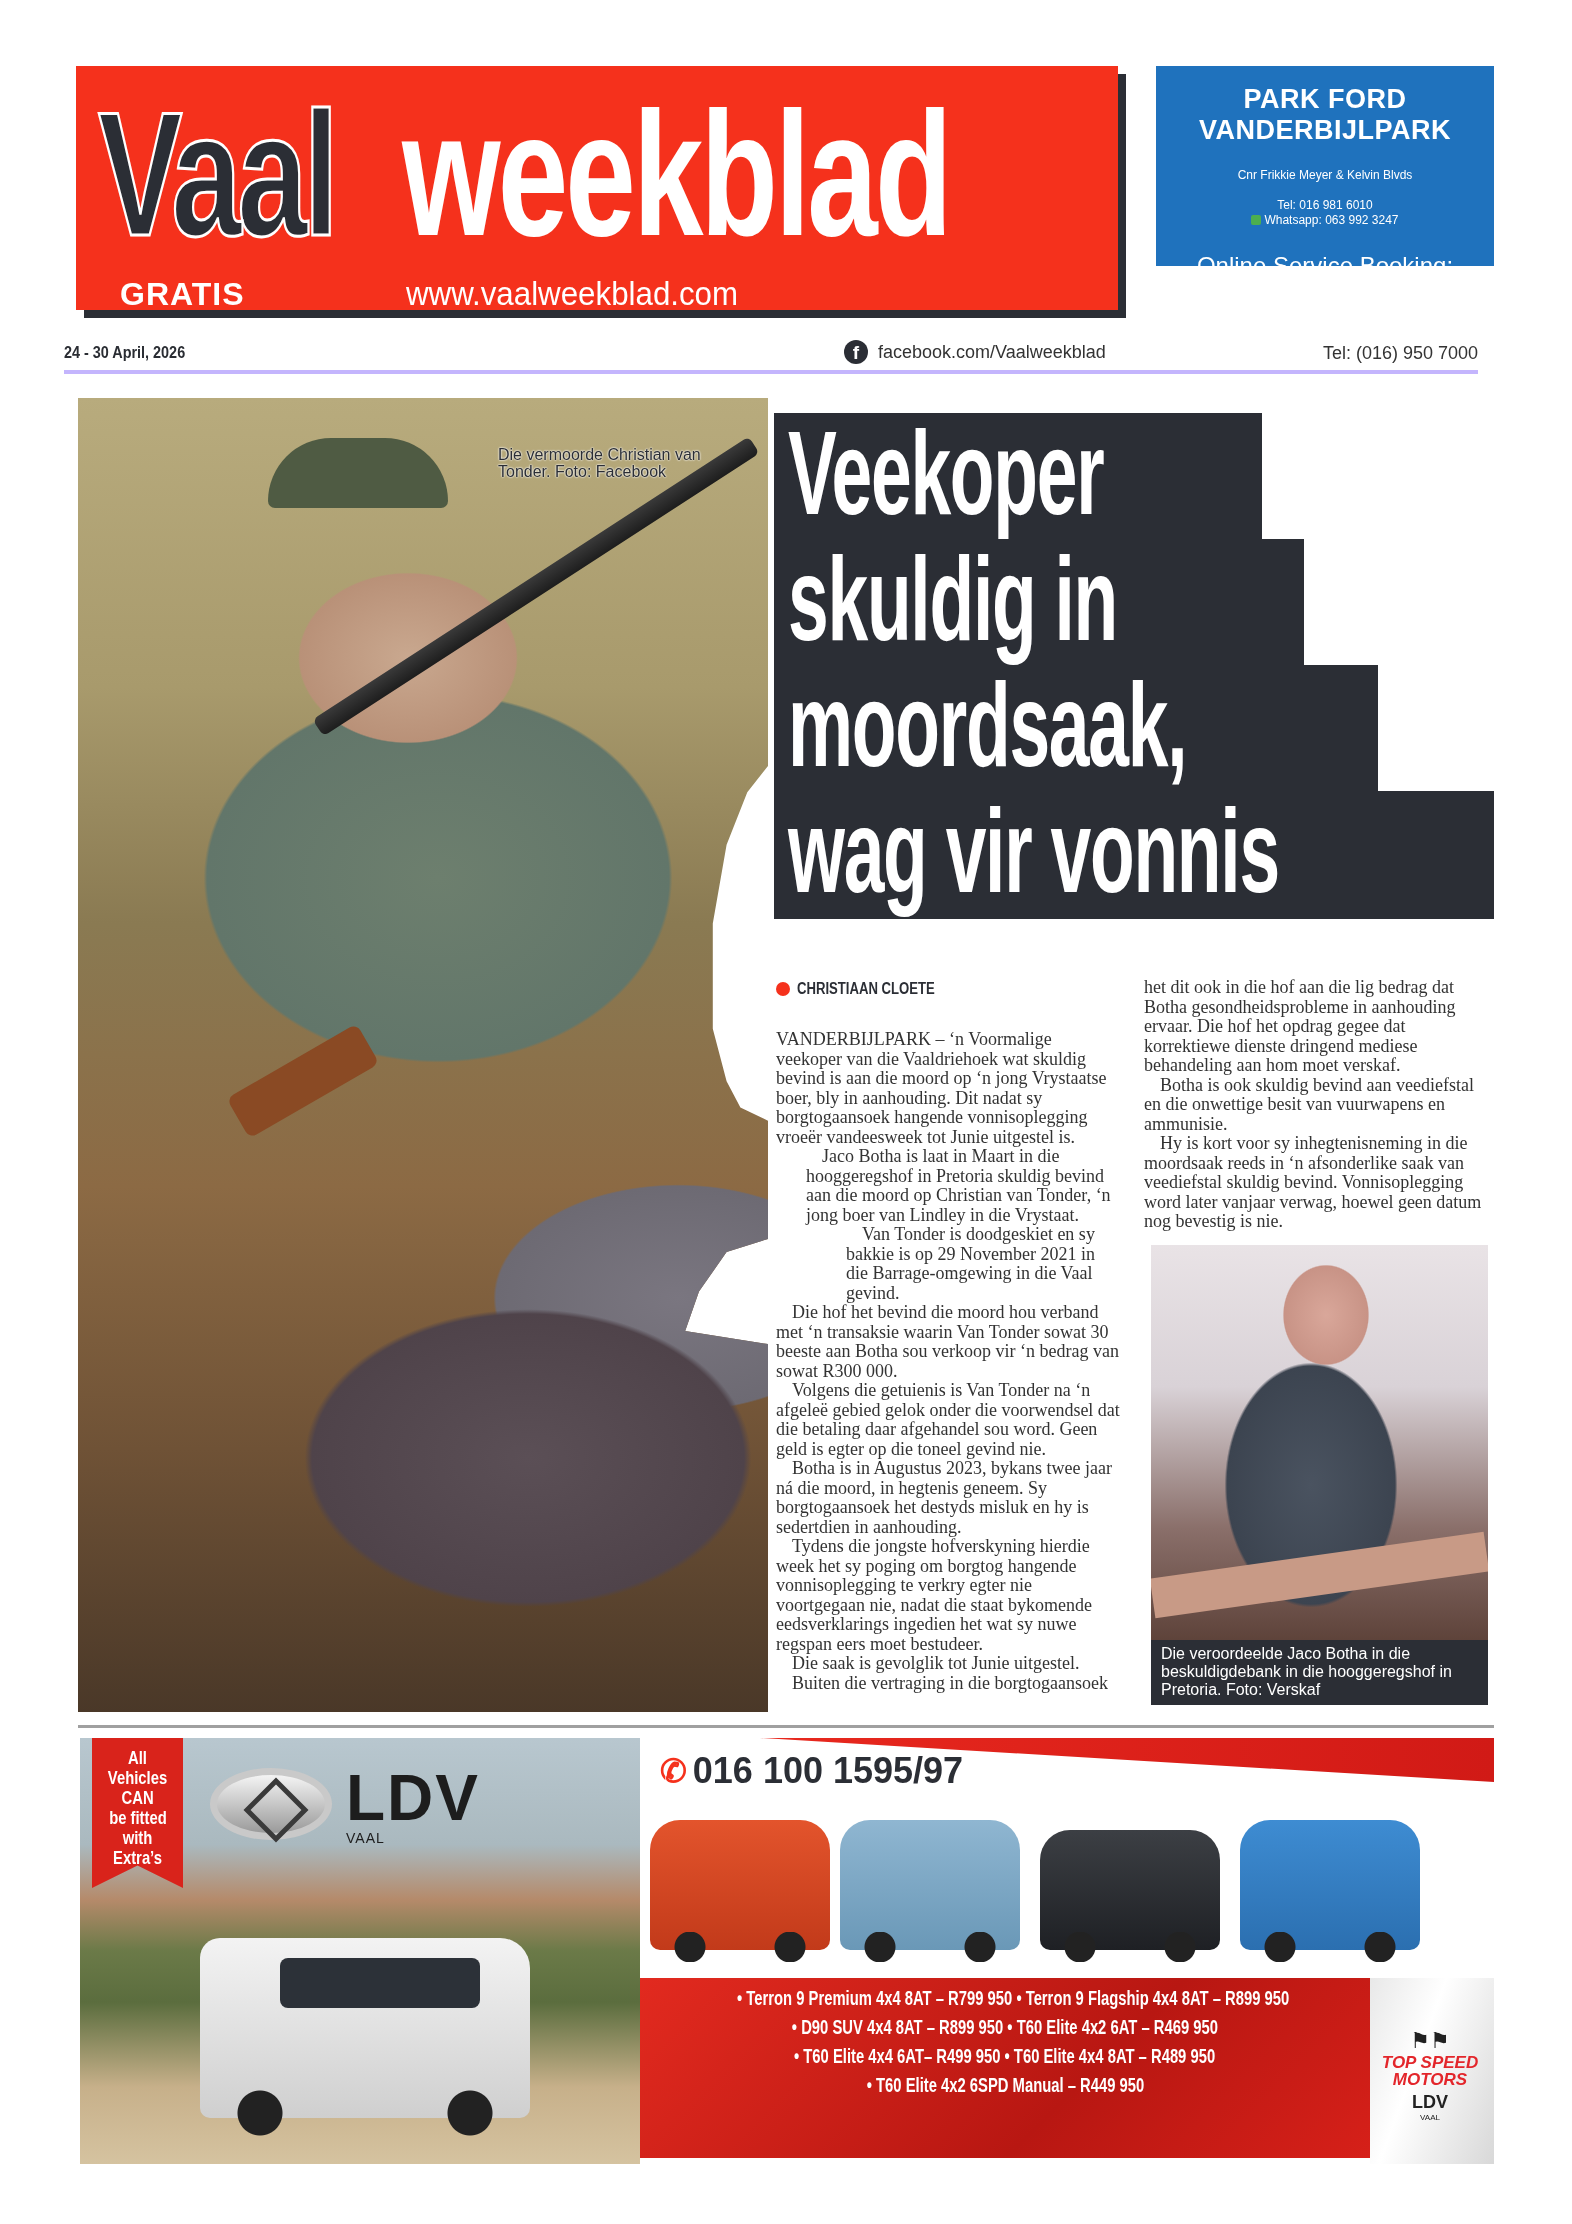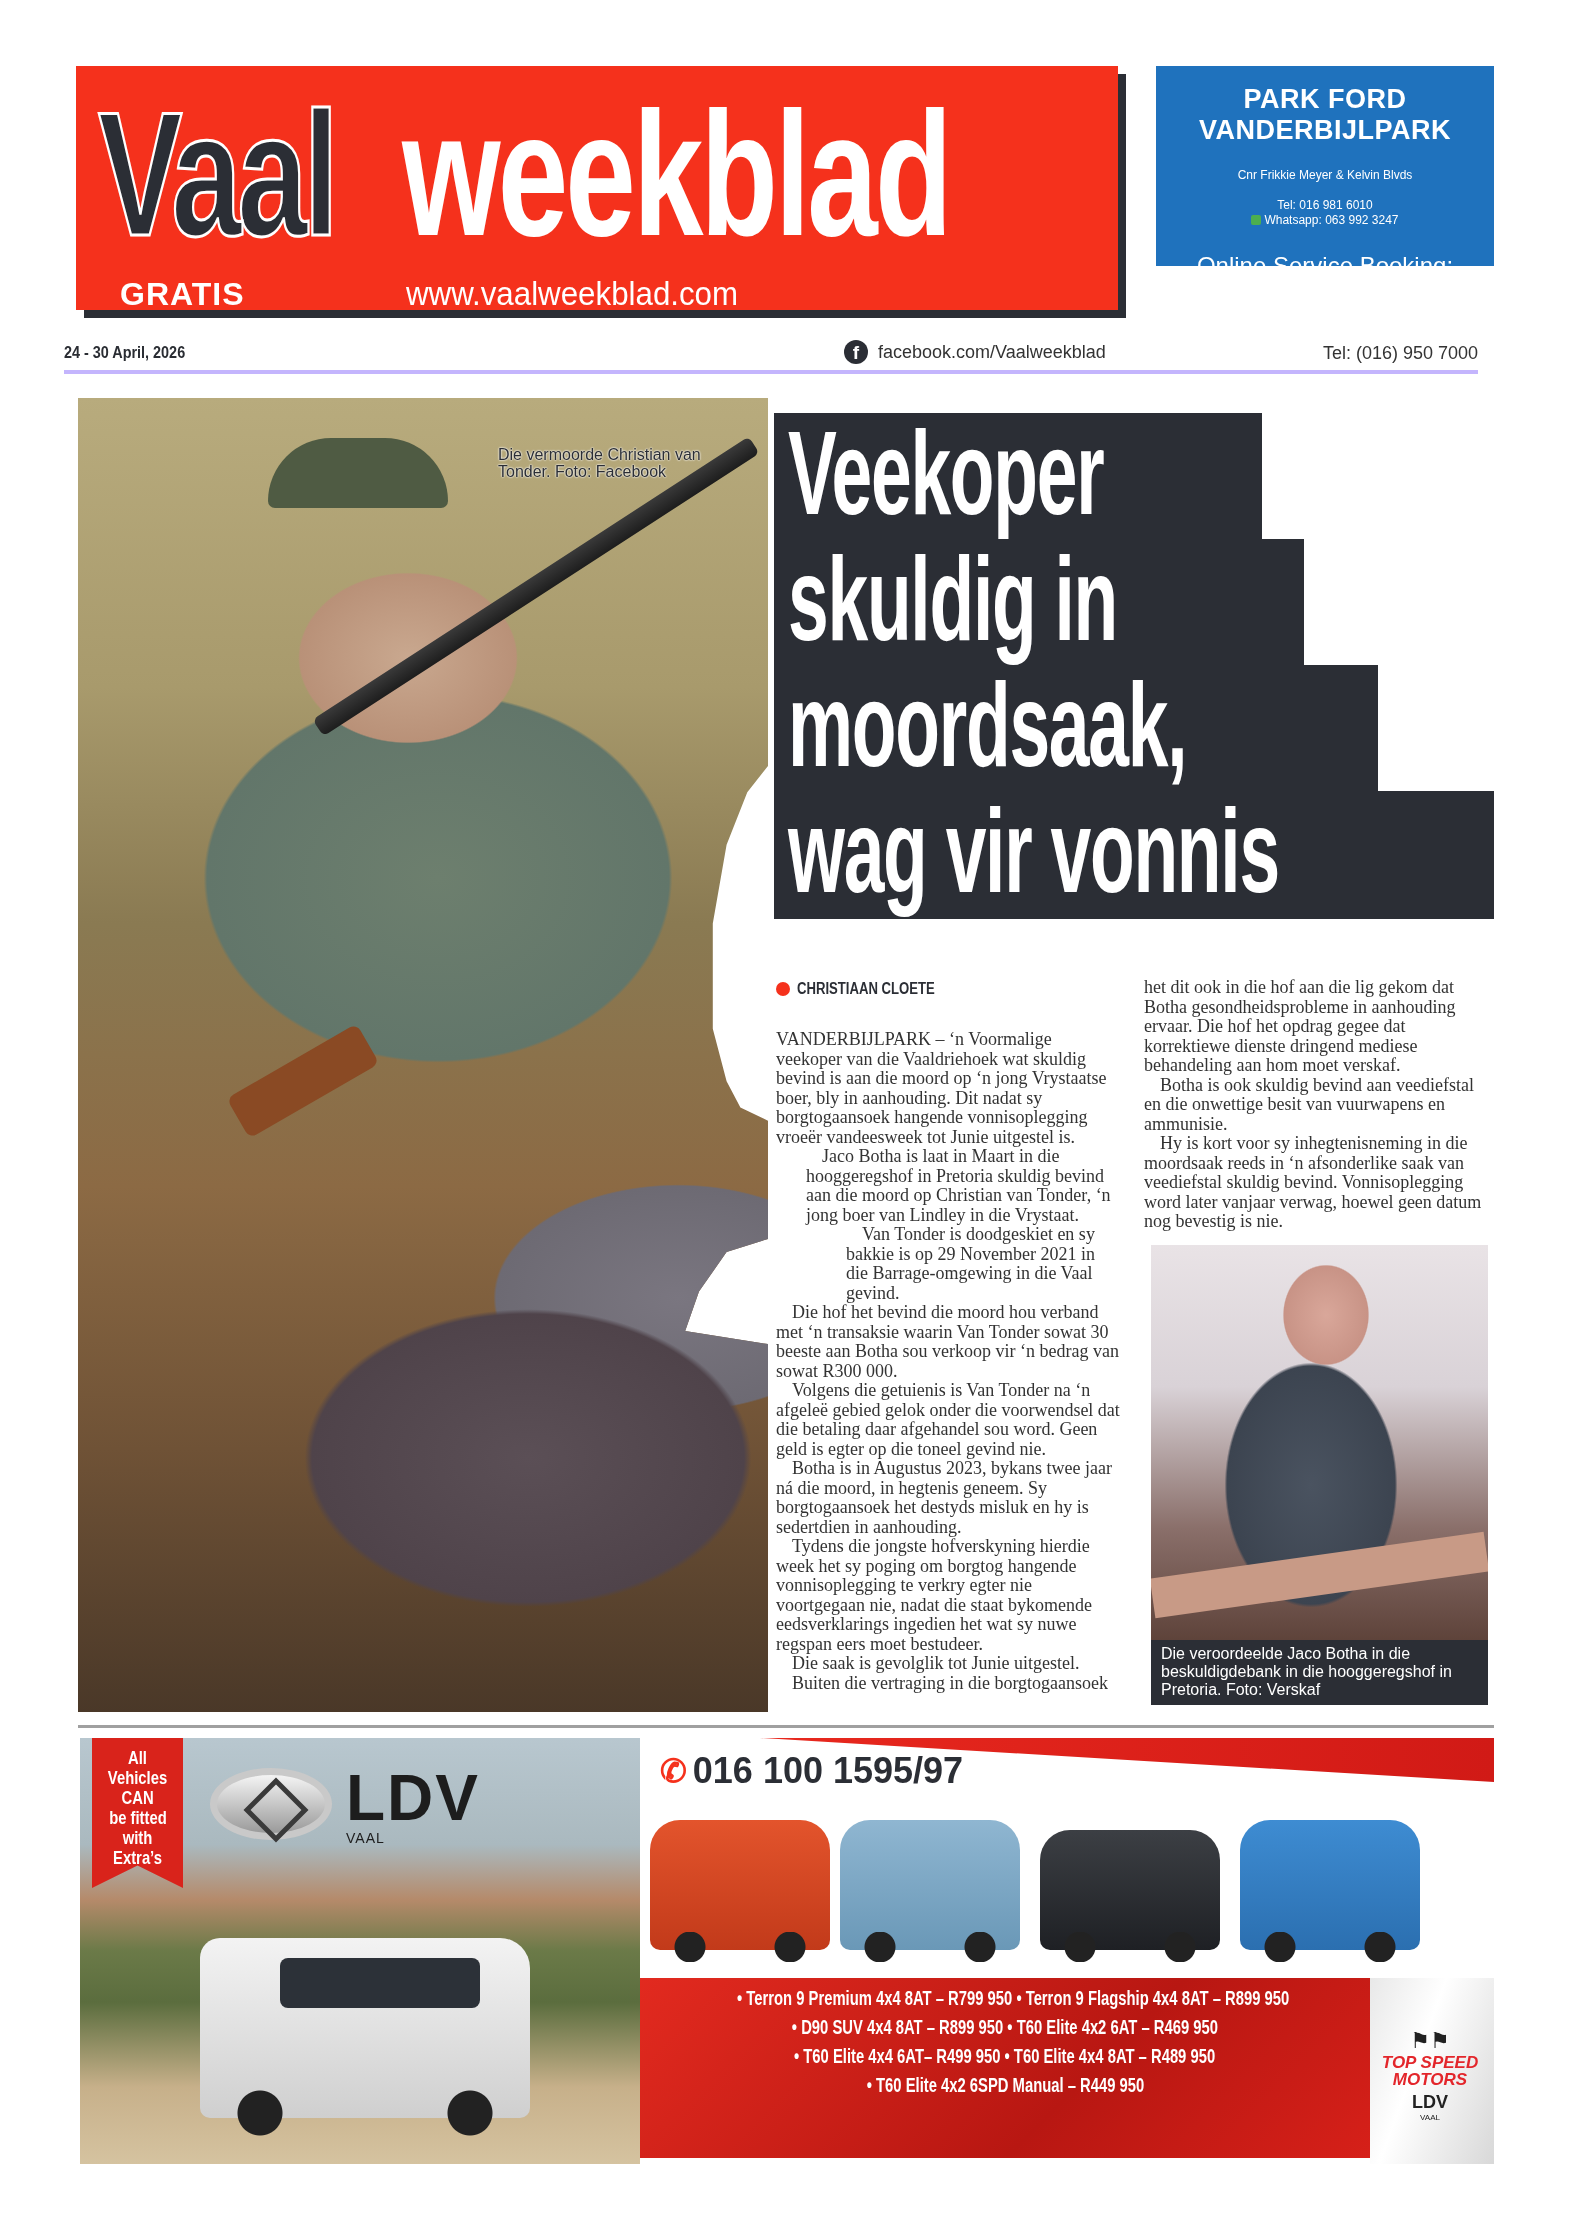--- a/index.html
+++ b/index.html
@@ -185,21 +185,21 @@
   <p class="indent" style="padding-left:70px">Van Tonder is doodgeskiet en sy bakkie is op 29 November 2021 in die Barrage-omgewing in die Vaal gevind.</p>
   <p class="indent">Die hof het bevind die moord hou verband met ‘n transaksie waarin Van Tonder sowat 30 beeste aan Botha sou verkoop vir ‘n bedrag van sowat R300 000.</p>
   <p class="indent">Volgens die getuienis is Van Tonder na ‘n afgeleë gebied gelok onder die voorwendsel dat die betaling daar afgehandel sou word. Geen geld is egter op die toneel gevind nie.</p>
   <p class="indent">Botha is in Augustus 2023, bykans twee jaar ná die moord, in hegtenis geneem. Sy borgtogaansoek het destyds misluk en hy is sedertdien in aanhouding.</p>
   <p class="indent">Tydens die jongste hofverskyning hierdie week het sy poging om borgtog hangende vonnisoplegging te verkry egter nie voortgegaan nie, nadat die staat bykomende eedsverklarings ingedien het wat sy nuwe regspan eers moet bestudeer.</p>
   <p class="indent">Die saak is gevolglik tot Junie uitgestel.</p>
   <p class="indent">Buiten die vertraging in die borgtogaansoek</p>
 </div>
 
 <div class="article col2">
-  <p>het dit ook in die hof aan die lig gekom dat Botha gesondheidsprobleme in aanhouding ervaar. Die hof het opdrag gegee dat korrektiewe dienste dringend mediese behandeling aan hom moet verskaf.</p>
+  <p>het dit ook in die hof aan die lig bedrag dat Botha gesondheidsprobleme in aanhouding ervaar. Die hof het opdrag gegee dat korrektiewe dienste dringend mediese behandeling aan hom moet verskaf.</p>
   <p class="indent">Botha is ook skuldig bevind aan veediefstal en die onwettige besit van vuurwapens en ammunisie.</p>
   <p class="indent">Hy is kort voor sy inhegtenisneming in die moordsaak reeds in ‘n afsonderlike saak van veediefstal skuldig bevind. Vonnisoplegging word later vanjaar verwag, hoewel geen datum nog bevestig is nie.</p>
 </div>
 
 <div class="photo2">
   <div class="photo2-bench"></div>
 </div>
 <div class="photo2-caption">Die veroordeelde Jaco Botha in die beskuldigdebank in die hooggeregshof in Pretoria. Foto: Verskaf</div>
 
 <div class="divider"></div>

